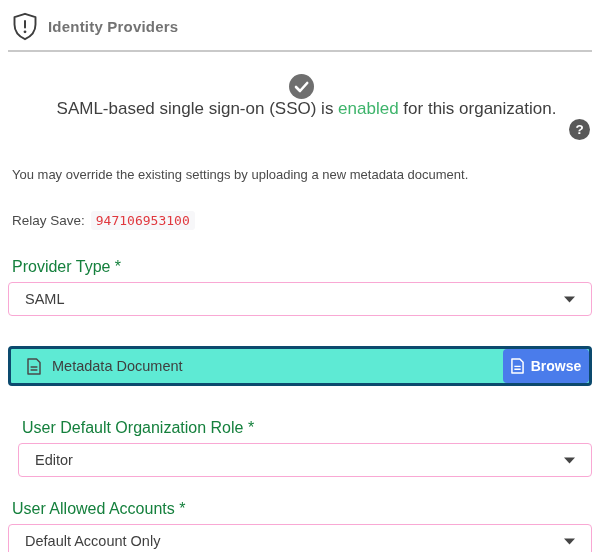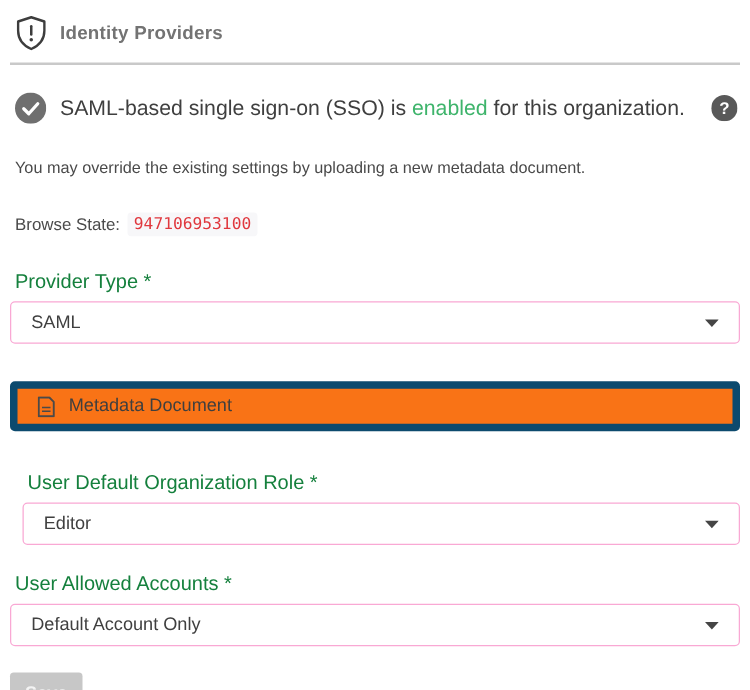--- a/index.html
+++ b/index.html
@@ -11,21 +11,21 @@
     overflow: hidden;
   }
   .page { padding: 8px 8px 0 8px; }
 
   
   .header { display: flex; align-items: center; gap: 10px; padding: 4px 0 2px 4px; }
   .header .title { font-size: 15px; font-weight: 600; color: #737373; letter-spacing: 0.2px; }
   .divider { border: none; border-top: 2px solid #c9c9c9; margin: 7px 0 0 0; }
 
   
-  .status-row { display: flex; align-items: center; margin-top: 22px; padding-left: 4px; padding-right: 2px; }
+  .status-row { display: flex; align-items: center; margin-top: 22px; padding-left: 4px; padding-right: 2px; flex-direction: column; }
   .status-text { font-size: 17px; color: #3f3f3f; margin-left: 11px; }
   .status-text .hl { color: #3eb46b; }
   .help-icon { margin-left: auto; cursor: pointer; flex: 0 0 auto; }
 
   
   .description { margin-top: 27px; padding-left: 4px; font-size: 13px; color: #4a4a4a; }
 
   
   .relay-row { margin-top: 29px; padding-left: 4px; font-size: 13.5px; color: #4a4a4a; display: flex; align-items: center; }
   .relay-code {
@@ -40,22 +40,22 @@
   .select {
     margin-top: 6px; height: 34px; border: 1px solid #f9a8d4; border-radius: 4px;
     background: #ffffff; display: flex; align-items: center; padding: 0 16px;
     cursor: pointer;
   }
   .select .value { font-size: 14.5px; color: #3f3f3f; }
   .select .caret { margin-left: auto; display: flex; align-items: center; }
 
   
   .file-row {
-    margin-top: 30px; height: 40px; border: 6px solid #0c4a6e; border-radius: 4px;
-    background: #f97316; display: flex; align-items: stretch; overflow: hidden;
+    margin-top: 30px; height: 40px; border: 3px solid #0c4a6e; border-radius: 4px;
+    background: #5eead4; display: flex; align-items: stretch; overflow: hidden;
   }
   .file-left { flex: 1; display: flex; align-items: center; padding: 0 16px; gap: 11px; cursor: pointer; }
   .file-left .file-label { font-size: 14.5px; color: #3f3f3f; }
   .browse-btn {
     flex: 0 0 86px; background: #4a7ceb; border: none; border-radius: 4px;
     color: #ffffff; font-family: inherit; font-size: 14px; font-weight: 700;
     display: flex; align-items: center; justify-content: center; gap: 7px; cursor: pointer;
   }
 
   .field.role { margin-top: 33px; margin-left: 10px; }
@@ -104,21 +104,21 @@
         <text x="10.5" y="15.2" text-anchor="middle" font-family="Liberation Sans, sans-serif" font-size="13.5" font-weight="bold" fill="#ffffff">?</text>
       </svg>
     </span>
   </div>
 
   
   <p class="description">You may override the existing settings by uploading a new metadata document.</p>
 
   
   <div class="relay-row">
-    <span>Browse State:</span>
+    <span>Relay Save:</span>
     <code class="relay-code">947106953100</code>
   </div>
 
   
   <div class="field">
     <label class="field-label">Provider Type *</label>
     <div class="select">
       <span class="value">SAML</span>
       <span class="caret">
         <svg width="11" height="7" viewBox="0 0 11 7">
@@ -133,20 +133,30 @@
     <div class="file-left">
       <span>
         <svg width="14" height="17" viewBox="0 0 14 17" fill="none">
           <path d="M1 1 H9.5 L13 4.5 V16 H1 Z" stroke="#4a4a4a" stroke-width="1.5" stroke-linejoin="round"></path>
           <line x1="3.6" y1="9" x2="10.4" y2="9" stroke="#4a4a4a" stroke-width="1.3"></line>
           <line x1="3.6" y1="12" x2="10.4" y2="12" stroke="#4a4a4a" stroke-width="1.3"></line>
         </svg>
       </span>
       <span class="file-label">Metadata Document</span>
     </div>
+    <button class="browse-btn">
+      <span>
+        <svg width="13" height="16" viewBox="0 0 14 17" fill="none">
+          <path d="M1 1 H9.5 L13 4.5 V16 H1 Z" stroke="#ffffff" stroke-width="1.6" stroke-linejoin="round"></path>
+          <line x1="3.6" y1="9" x2="10.4" y2="9" stroke="#ffffff" stroke-width="1.4"></line>
+          <line x1="3.6" y1="12" x2="10.4" y2="12" stroke="#ffffff" stroke-width="1.4"></line>
+        </svg>
+      </span>
+      <span>Browse</span>
+    </button>
   </div>
 
   
   <div class="field role">
     <label class="field-label">User Default Organization Role *</label>
     <div class="select">
       <span class="value">Editor</span>
       <span class="caret">
         <svg width="11" height="7" viewBox="0 0 11 7">
             <polygon points="0,0.5 11,0.5 5.5,6.5" fill="#454545"></polygon>

